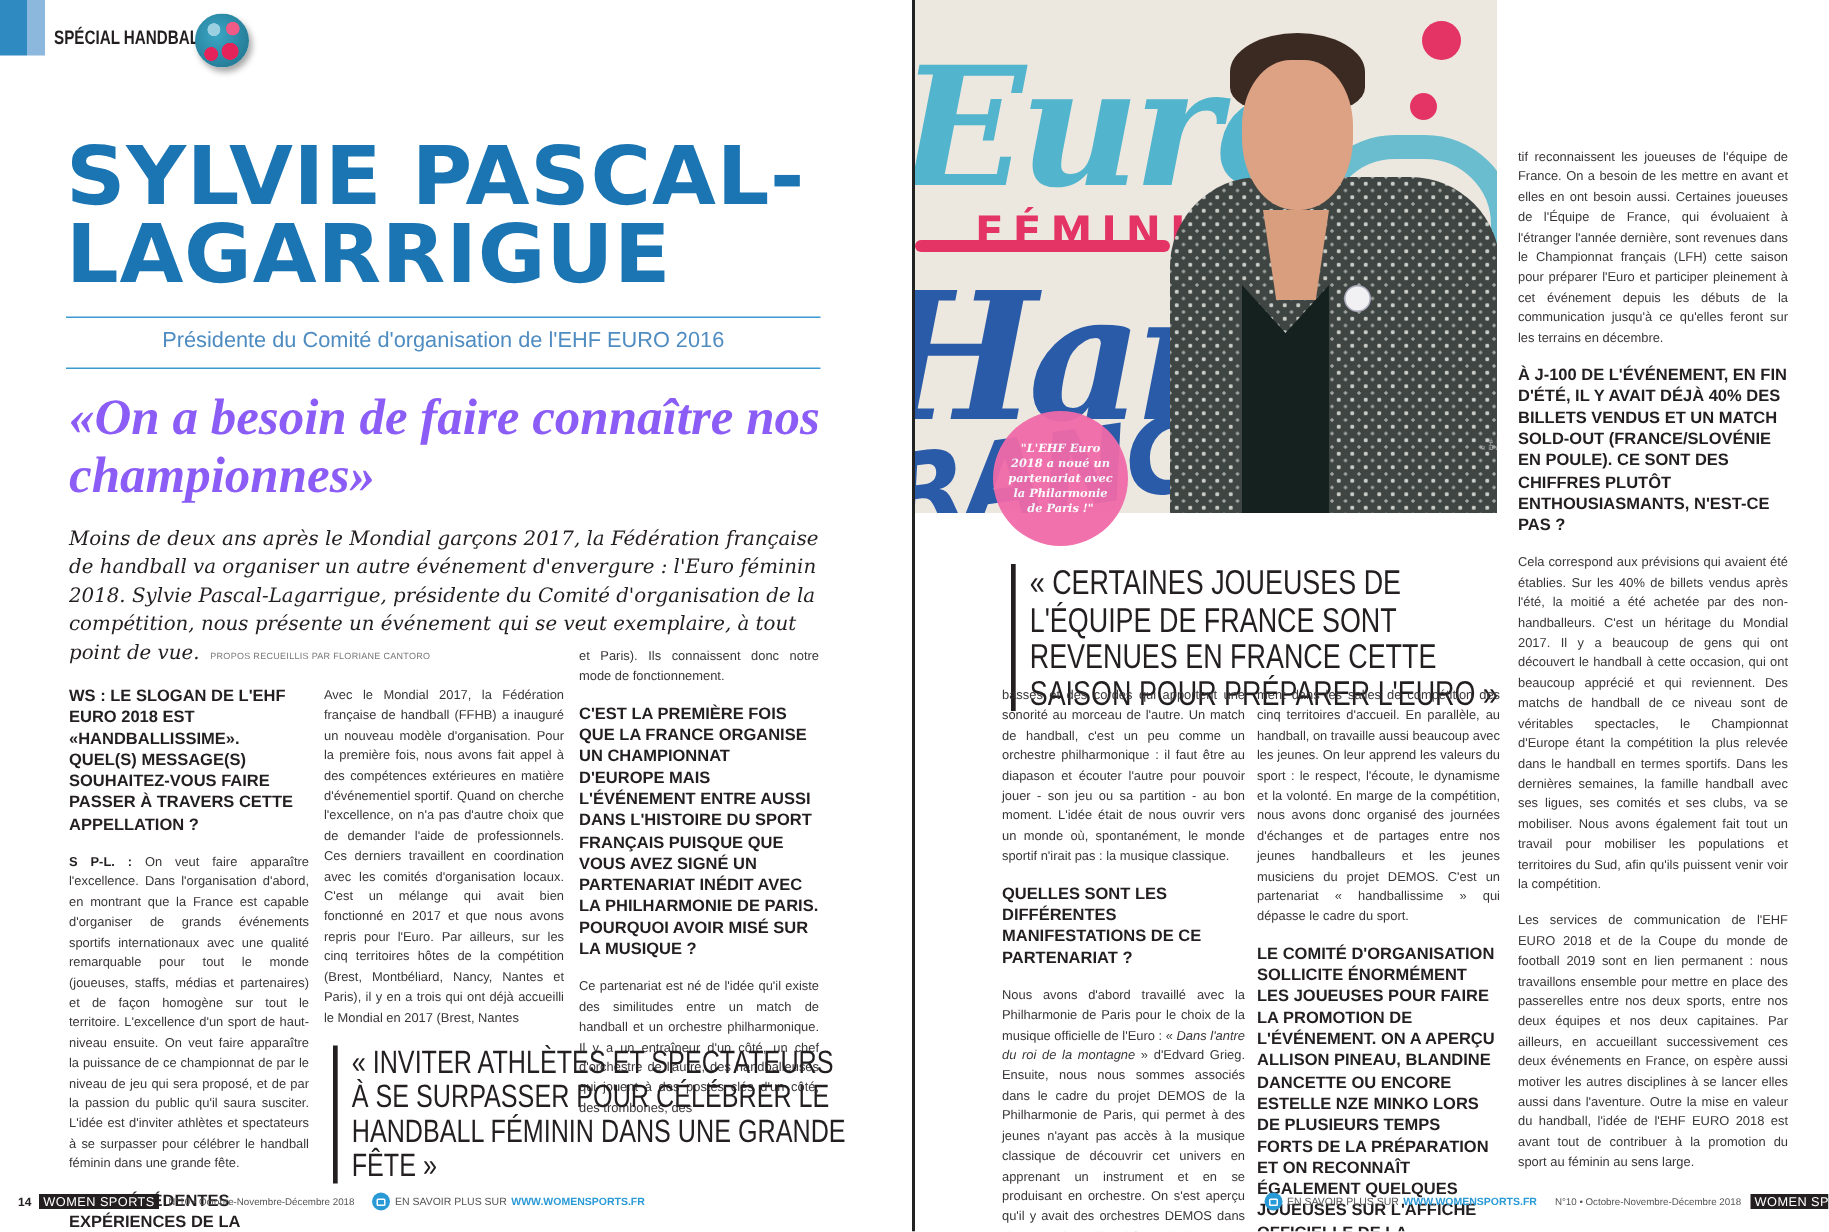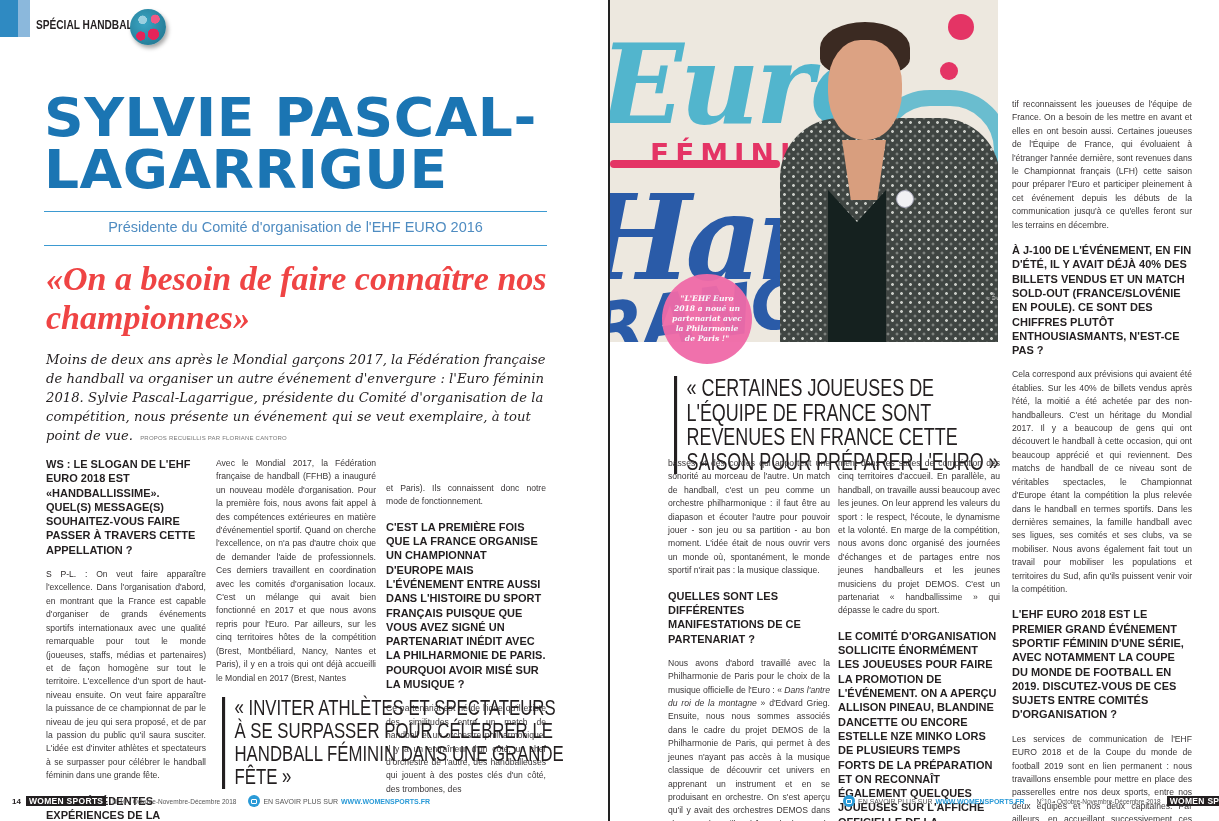--- a/index.html
+++ b/index.html
@@ -22,38 +22,38 @@
                       radial-gradient(circle at 30% 75%, #e4235a 0 12%, transparent 13%),
                       radial-gradient(circle at 70% 28%, #f05a86 0 12%, transparent 13%),
                       radial-gradient(circle at 40% 40%, #3aa6c4, #1e6e88);
           box-shadow: 2px 3px 4px rgba(0,0,0,0.35); }
 
   
   .title { position: absolute; left: 44px; top: 92px; width: 520px; font-family: "DejaVu Sans", sans-serif; font-weight: bold; font-size: 54px; line-height: 52px; color: #1b75b3; letter-spacing: 0.5px; transform: scaleX(1.02); transform-origin: left; }
   .rule { position: absolute; left: 44px; width: 503px; height: 1px; background: #3d9ad1; }
   .subtitle { position: absolute; left: 44px; top: 219px; width: 503px; text-align: center; font-size: 14.5px; color: #4f8cc1; font-weight: normal; }
 
-  .headline { position: absolute; left: 46px; top: 259px; width: 520px; font-family: "Liberation Serif", serif; font-style: italic; font-weight: bold; font-size: 34px; line-height: 39px; color: #ef4444; }
+  .headline { position: absolute; left: 46px; top: 259px; width: 520px; font-family: "Liberation Serif", serif; font-style: italic; font-weight: bold; font-size: 34px; line-height: 39px; color: #8b5cf6; }
 
   .intro { position: absolute; left: 46px; top: 350px; width: 520px; font-family: "DejaVu Serif", serif; font-style: italic; font-size: 13.2px; line-height: 19px; color: #231f20; }
   .byline { font-family: "Liberation Sans", sans-serif; font-style: normal; font-size: 6px; letter-spacing: 0.2px; color: #777; text-transform: uppercase; margin-left: 3px; }
 
   
   .col { position: absolute; font-size: 8.6px; line-height: 13.4px; color: #3a3637; text-align: justify; hyphens: auto; }
   .col .q { font-weight: bold; color: #231f20; font-size: 11px; line-height: 14.3px; text-transform: uppercase; text-align: left; margin-bottom: 11px; }
   .col p { margin-bottom: 11px; }
-  .col .lead { font-weight: normal; color: #231f20; }
+  .col .lead { font-weight: bold; color: #231f20; }
   .col em { font-style: italic; }
 
   .pullquote { position: absolute; font-family: "Liberation Sans", sans-serif; font-size: 21.5px; line-height: 23px; color: #231f20; transform: scaleX(0.78); transform-origin: left; text-transform: uppercase; padding-left: 12px; border-left: 4px solid #231f20; }
 
   
   .footer { position: absolute; top: 793px; height: 16px; display: flex; align-items: center; font-size: 6.5px; color: #555; white-space: nowrap; text-align: right; }
   .page-num { font-weight: bold; font-size: 8px; color: #231f20; }
-  .mag-logo { background: #231f20; color: #fff; font-weight: bold; font-size: 8.5px; padding: 0 3px; letter-spacing: 0.3px; }
+  .mag-logo { background: #231f20; color: #fff; font-weight: normal; font-size: 8.5px; padding: 0 3px; letter-spacing: 0.3px; }
   .more { display: flex; align-items: center; font-size: 7px; color: #555; }
   .more-icon { width: 12px; height: 12px; border-radius: 50%; background: #2a9ad7; display: inline-flex; align-items: center; justify-content: center; margin-right: 3px; }
   .more-icon span { width: 6px; height: 5px; border: 1px solid #fff; border-radius: 1px; display: block; }
   .more-link { color: #2a9ad7; font-weight: bold; margin-left: 3px; }
 
   
   .photo { position: absolute; left: 0; top: 0; width: 388px; height: 342px; overflow: hidden;
            background: #ede8df; }
   .bg-script1 { position: absolute; left: -10px; top: 20px; font-family: "DejaVu Serif", serif; font-style: italic; font-weight: bold; font-size: 110px; color: #52b5cd; letter-spacing: -4px; }
   .bg-feminin { position: absolute; left: 40px; top: 138px; font-family: "DejaVu Sans", sans-serif; font-weight: bold; font-size: 28px; color: #e43465; letter-spacing: 6px; }
@@ -106,21 +106,21 @@
   <div class="col" style="left:46px; top:457px; width:160px;">
     <div class="q">WS : Le slogan de l'EHF EURO 2018 est «Handballissime». Quel(s) message(s) souhaitez-vous faire passer à travers cette appellation ?</div>
     <p><span class="lead">S P-L. :</span> <span>On veut faire apparaître l'excellence. Dans l'organisation d'abord, en montrant que la France est capable d'organiser de grands événements sportifs internationaux avec une qualité remarquable pour tout le monde (joueuses, staffs, médias et partenaires) et de façon homogène sur tout le territoire. L'excellence d'un sport de haut-niveau ensuite. On veut faire apparaître la puissance de ce championnat de par le niveau de jeu qui sera proposé, et de par la passion du public qu'il saura susciter. L'idée est d'inviter athlètes et spectateurs à se surpasser pour célébrer le handball féminin dans une grande fête.</span></p>
     <div class="q">Les précédentes expériences de la France en matière d'organisation de compétitions, notamment le Mondial masculin 2017, vous</div>
   </div>
 
   <div class="col" style="left:216px; top:457px; width:160px;">
     <p>Avec le Mondial 2017, la Fédération française de handball (FFHB) a inauguré un nouveau modèle d'organisation. Pour la première fois, nous avons fait appel à des compétences extérieures en matière d'événementiel sportif. Quand on cherche l'excellence, on n'a pas d'autre choix que de demander l'aide de professionnels. Ces derniers travaillent en coordination avec les comités d'organisation locaux. C'est un mélange qui avait bien fonctionné en 2017 et que nous avons repris pour l'Euro. Par ailleurs, sur les cinq territoires hôtes de la compétition (Brest, Montbéliard, Nancy, Nantes et Paris), il y en a trois qui ont déjà accueilli le Mondial en 2017 (Brest, Nantes</p>
   </div>
 
-  <div class="col" style="left:386px; top:482px; width:160px;">
+  <div class="col" style="left:386px; top:431px; width:160px;">
     <p>et Paris). Ils connaissent donc notre mode de fonctionnement.</p>
     <div class="q">C'est la première fois que la France organise un championnat d'Europe mais l'événement entre aussi dans l'histoire du sport français puisque que vous avez signé un partenariat inédit avec la Philharmonie de Paris. Pourquoi avoir misé sur la musique ?</div>
     <p>Ce partenariat est né de l'idée qu'il existe des similitudes entre un match de handball et un orchestre philharmonique. Il y a un entraîneur d'un côté, un chef d'orchestre de l'autre, des handballeuses qui jouent à des postes clés d'un côté, des trombones, des</p>
   </div>
 
   <div class="pullquote" style="left:222px; top:697px; width:440px;">« Inviter athlètes et spectateurs à se surpasser pour célébrer le handball féminin dans une grande fête »</div>
 
   <div class="footer" style="left:12px;">
     <span class="page-num">14</span>
     <span class="mag-logo" style="margin-left:5px;">WOMEN SPORTS</span>
@@ -169,21 +169,20 @@
   <div class="col" style="left:228px; top:457px; width:162px;">
     <p>ment dans les salles de compétition des cinq territoires d'accueil. En parallèle, au handball, on travaille aussi beaucoup avec les jeunes. On leur apprend les valeurs du sport : le respect, l'écoute, le dynamisme et la volonté. En marge de la compétition, nous avons donc organisé des journées d'échanges et de partages entre nos jeunes handballeurs et les jeunes musiciens du projet DEMOS. C'est un partenariat « handballissime » qui dépasse le cadre du sport.</p>
     <div class="q">Le comité d'organisation sollicite énormément les joueuses pour faire la promotion de l'événement. On a aperçu Allison Pineau, Blandine Dancette ou encore Estelle Nze Minko lors de plusieurs temps forts de la préparation et on reconnaît également quelques joueuses sur l'affiche officielle de la compétition. Est-ce une stratégie pour attirer du public ?</div>
 
   </div>
 
   <div class="col" style="left:402px; top:98px; width:180px;">
     <p>tif reconnaissent les joueuses de l'équipe de France. On a besoin de les mettre en avant et elles en ont besoin aussi. Certaines joueuses de l'Équipe de France, qui évoluaient à l'étranger l'année dernière, sont revenues dans le Championnat français (LFH) cette saison pour préparer l'Euro et participer pleinement à cet événement depuis les débuts de la communication jusqu'à ce qu'elles feront sur les terrains en décembre.</p>
     <div class="q">À J-100 de l'événement, en fin d'été, il y avait déjà 40% des billets vendus et un match sold-out (France/Slovénie en poule). Ce sont des chiffres plutôt enthousiasmants, n'est-ce pas ?</div>
     <p>Cela correspond aux prévisions qui avaient été établies. Sur les 40% de billets vendus après l'été, la moitié a été achetée par des non-handballeurs. C'est un héritage du Mondial 2017. Il y a beaucoup de gens qui ont découvert le handball à cette occasion, qui ont beaucoup apprécié et qui reviennent. Des matchs de handball de ce niveau sont de véritables spectacles, le Championnat d'Europe étant la compétition la plus relevée dans le handball en termes sportifs. Dans les dernières semaines, la famille handball avec ses ligues, ses comités et ses clubs, va se mobiliser. Nous avons également fait tout un travail pour mobiliser les populations et territoires du Sud, afin qu'ils puissent venir voir la compétition.</p>
-    <div class="q">L'EHF EURO 2018 est le premier grand événement sportif féminin d'une série, avec notamment la Coupe du monde de football en 2019. Discutez-vous de ces sujets entre comités d'organisation ?</div>
     <p><span>Les services de communication de l'EHF EURO 2018 et de la Coupe du monde de football 2019 sont en lien permanent : nous travaillons ensemble pour mettre en place des passerelles entre nos deux sports, entre nos deux équipes et nos deux capitaines. Par ailleurs, en accueillant successivement ces deux événements en France, on espère aussi motiver les autres disciplines à se lancer elles aussi dans l'aventure. Outre la mise en valeur du handball, l'idée de l'EHF EURO 2018 est avant tout de contribuer à la promotion du sport au féminin au sens large.</span> </p>
 
   </div>
 
   <div class="footer" style="left:233px;">
     <span class="more">
       <span class="more-icon">
           <span></span>
         </span>
       <span>EN SAVOIR PLUS SUR</span>

